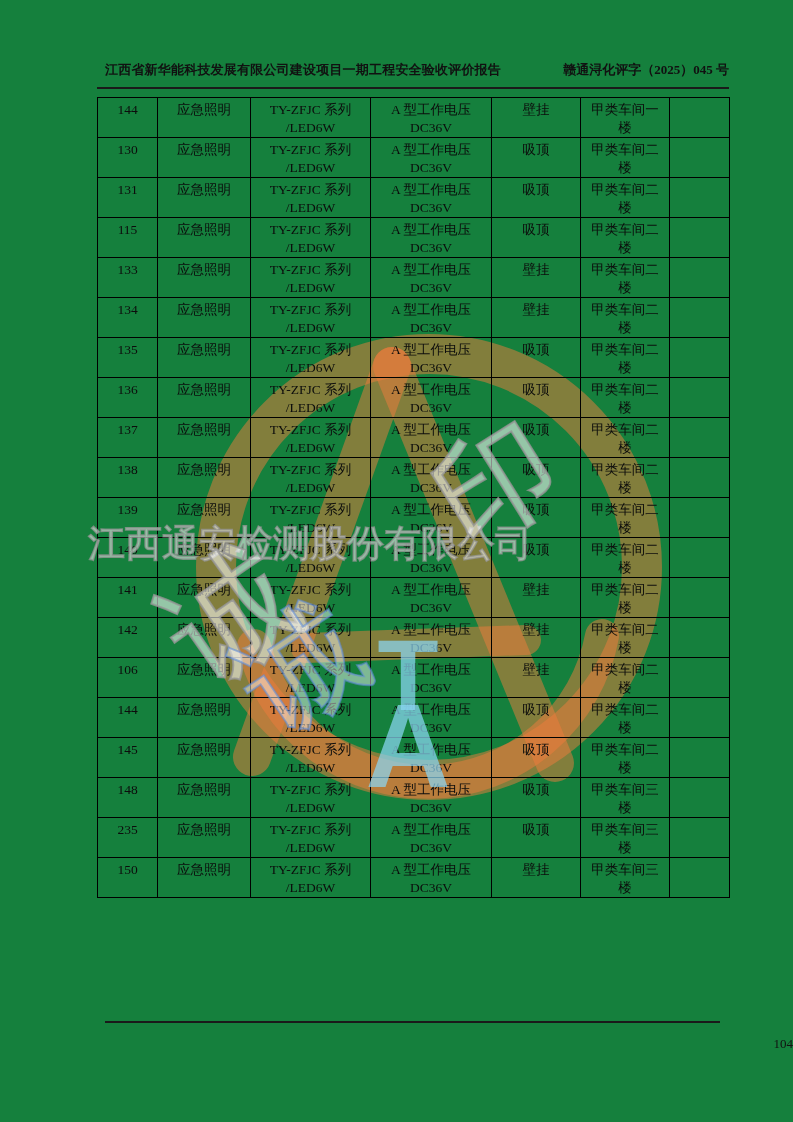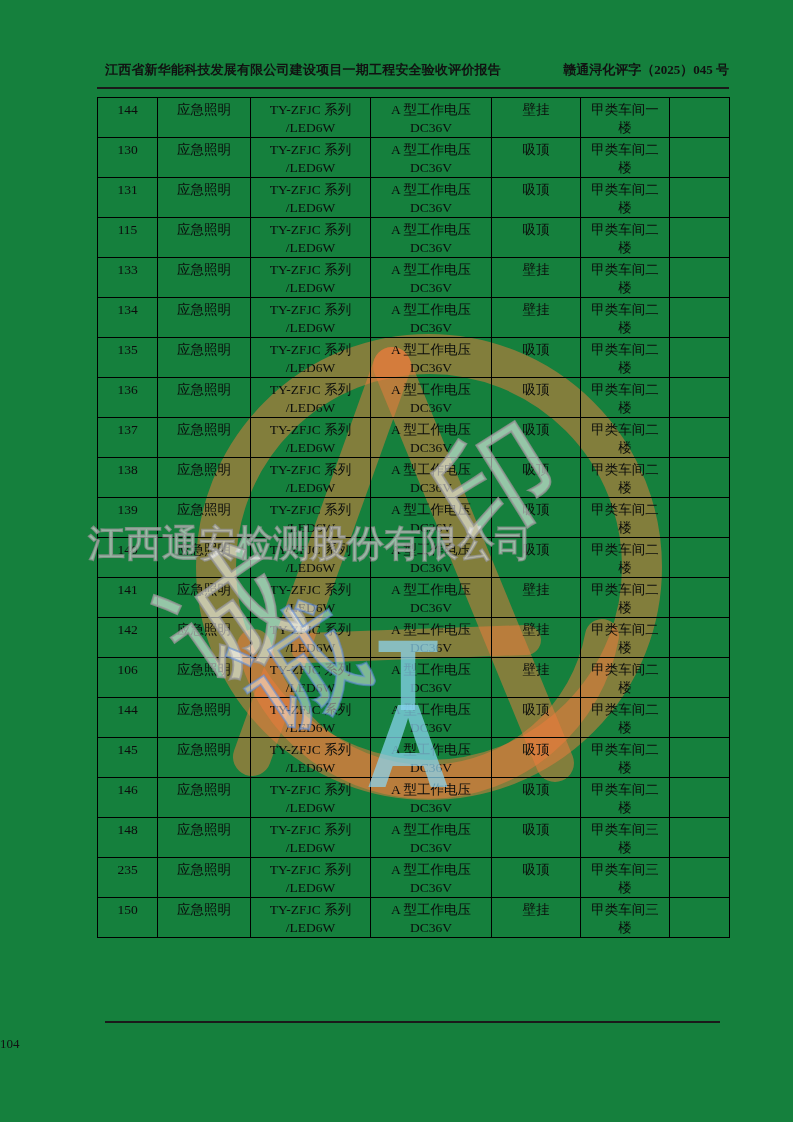--- a/index.html
+++ b/index.html
@@ -27,21 +27,21 @@
   }
   table.equip td{
     border:1px solid #000;height:39.6px;box-sizing:border-box;
     vertical-align:top;text-align:center;padding:3px 1px 0 1px;
     font-size:13.5px;line-height:18px;color:#0c0c0c;background:transparent;
     overflow:hidden;
   }
   td.pre{white-space:pre-line;}
   
   .ftr-rule{position:absolute;left:105px;top:1021px;width:615px;height:2px;background:#1a1a1a;z-index:4;}
-  .page-num{position:absolute;left:0;right:0;top:1036px;text-align:left;font-size:13px;color:#111;z-index:4;}
+  .page-num{position:absolute;left:0;right:0;top:1036px;text-align:right;font-size:13px;color:#111;z-index:4;}
   
   .wm{position:absolute;pointer-events:none;}
   .wm-stamp{left:188px;top:326px;width:482px;height:482px;z-index:1;}
   .wm-company{
     left:88px;top:514px;width:680px;font-size:37px;line-height:60px;white-space:nowrap;
     z-index:3;font-family:"Liberation Serif",serif;
     color:rgba(255,255,255,0.55);-webkit-text-stroke:1.6px rgba(148,148,148,0.75);
   }
   .wm-glyph{
     position:absolute;z-index:3;font-family:"Liberation Serif",serif;
@@ -291,32 +291,20 @@
       <td class="pre">TY-ZFJC 系列
 /LED6W</td>
       <td class="pre">A 型工作电压
 DC36V</td>
       <td>吸顶</td>
       <td class="pre">甲类车间二
 楼</td>
       <td></td>
     </tr>
         <tr>
-      <td>146</td>
-      <td>应急照明</td>
-      <td class="pre">TY-ZFJC 系列
-/LED6W</td>
-      <td class="pre">A 型工作电压
-DC36V</td>
-      <td>吸顶</td>
-      <td class="pre">甲类车间二
-楼</td>
-      <td></td>
-    </tr>
-        <tr>
       <td>148</td>
       <td>应急照明</td>
       <td class="pre">TY-ZFJC 系列
 /LED6W</td>
       <td class="pre">A 型工作电压
 DC36V</td>
       <td>吸顶</td>
       <td class="pre">甲类车间三
 楼</td>
       <td></td>

